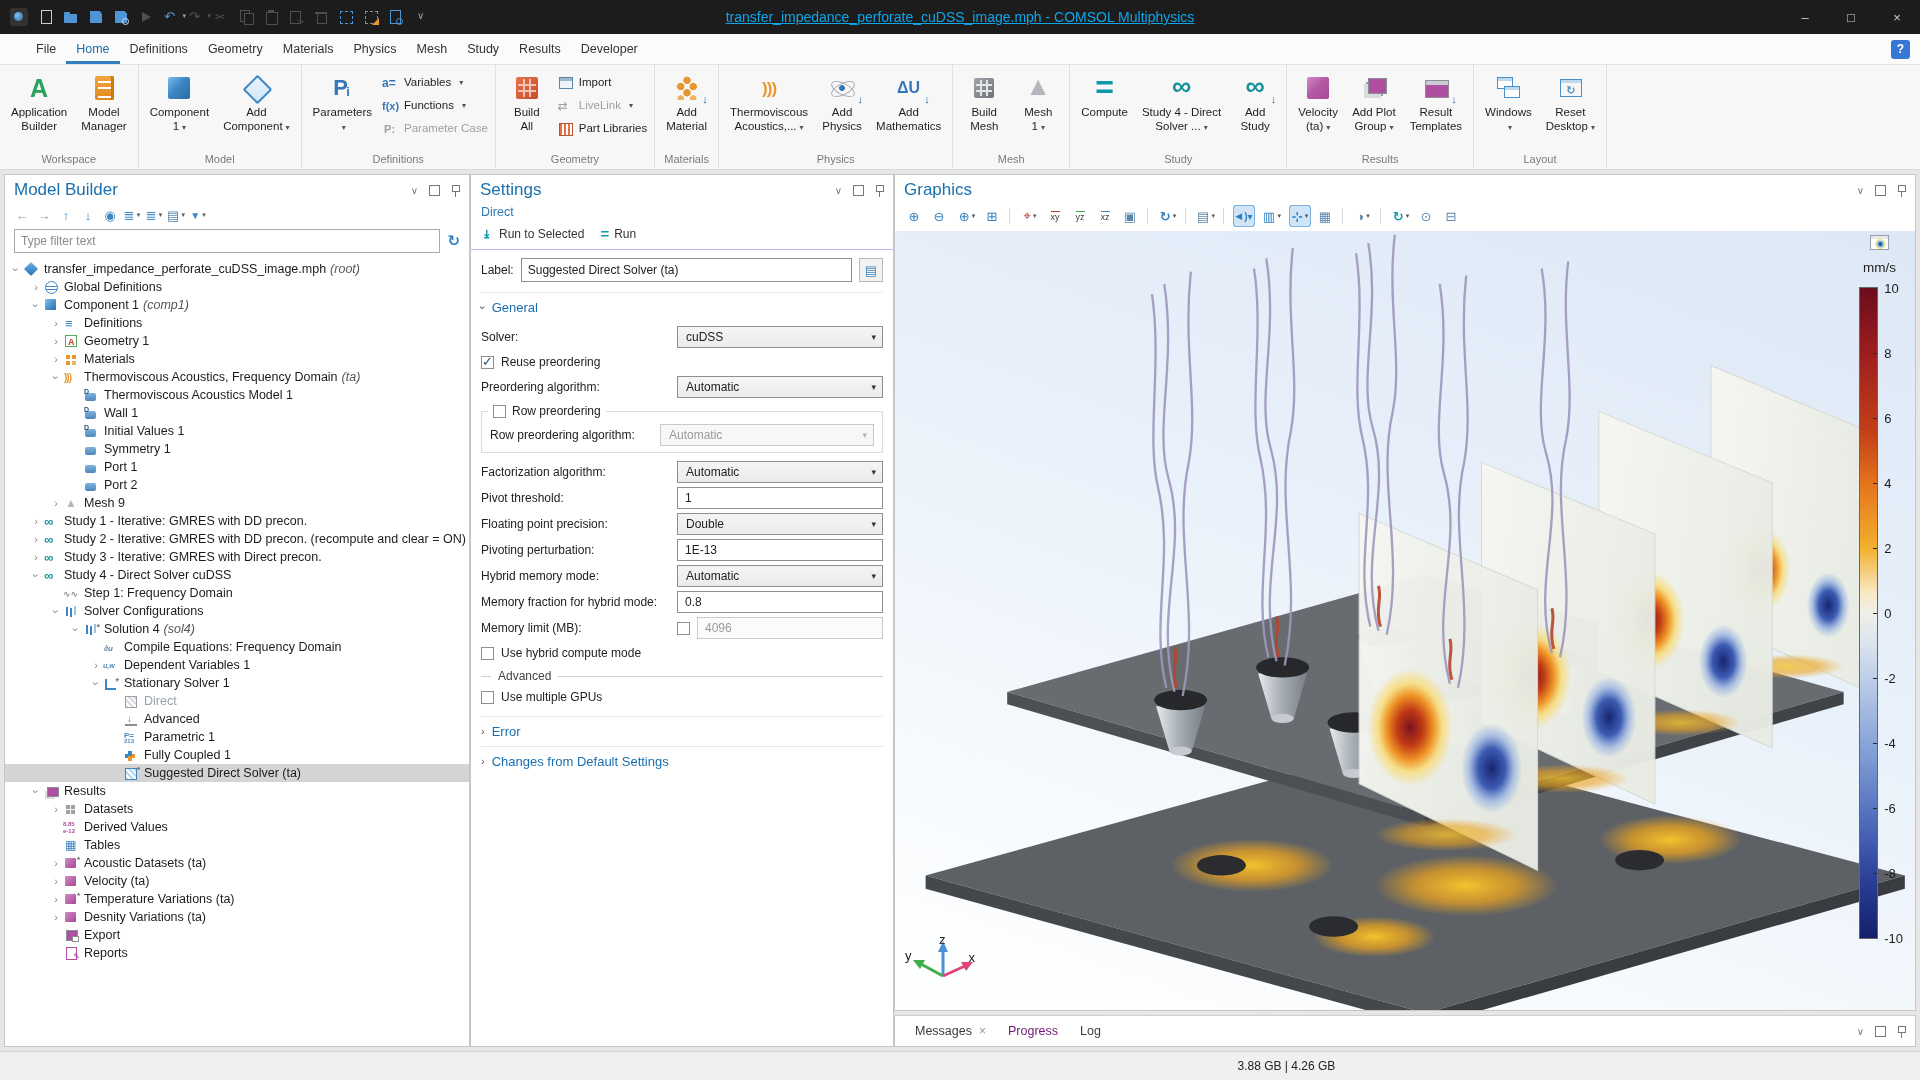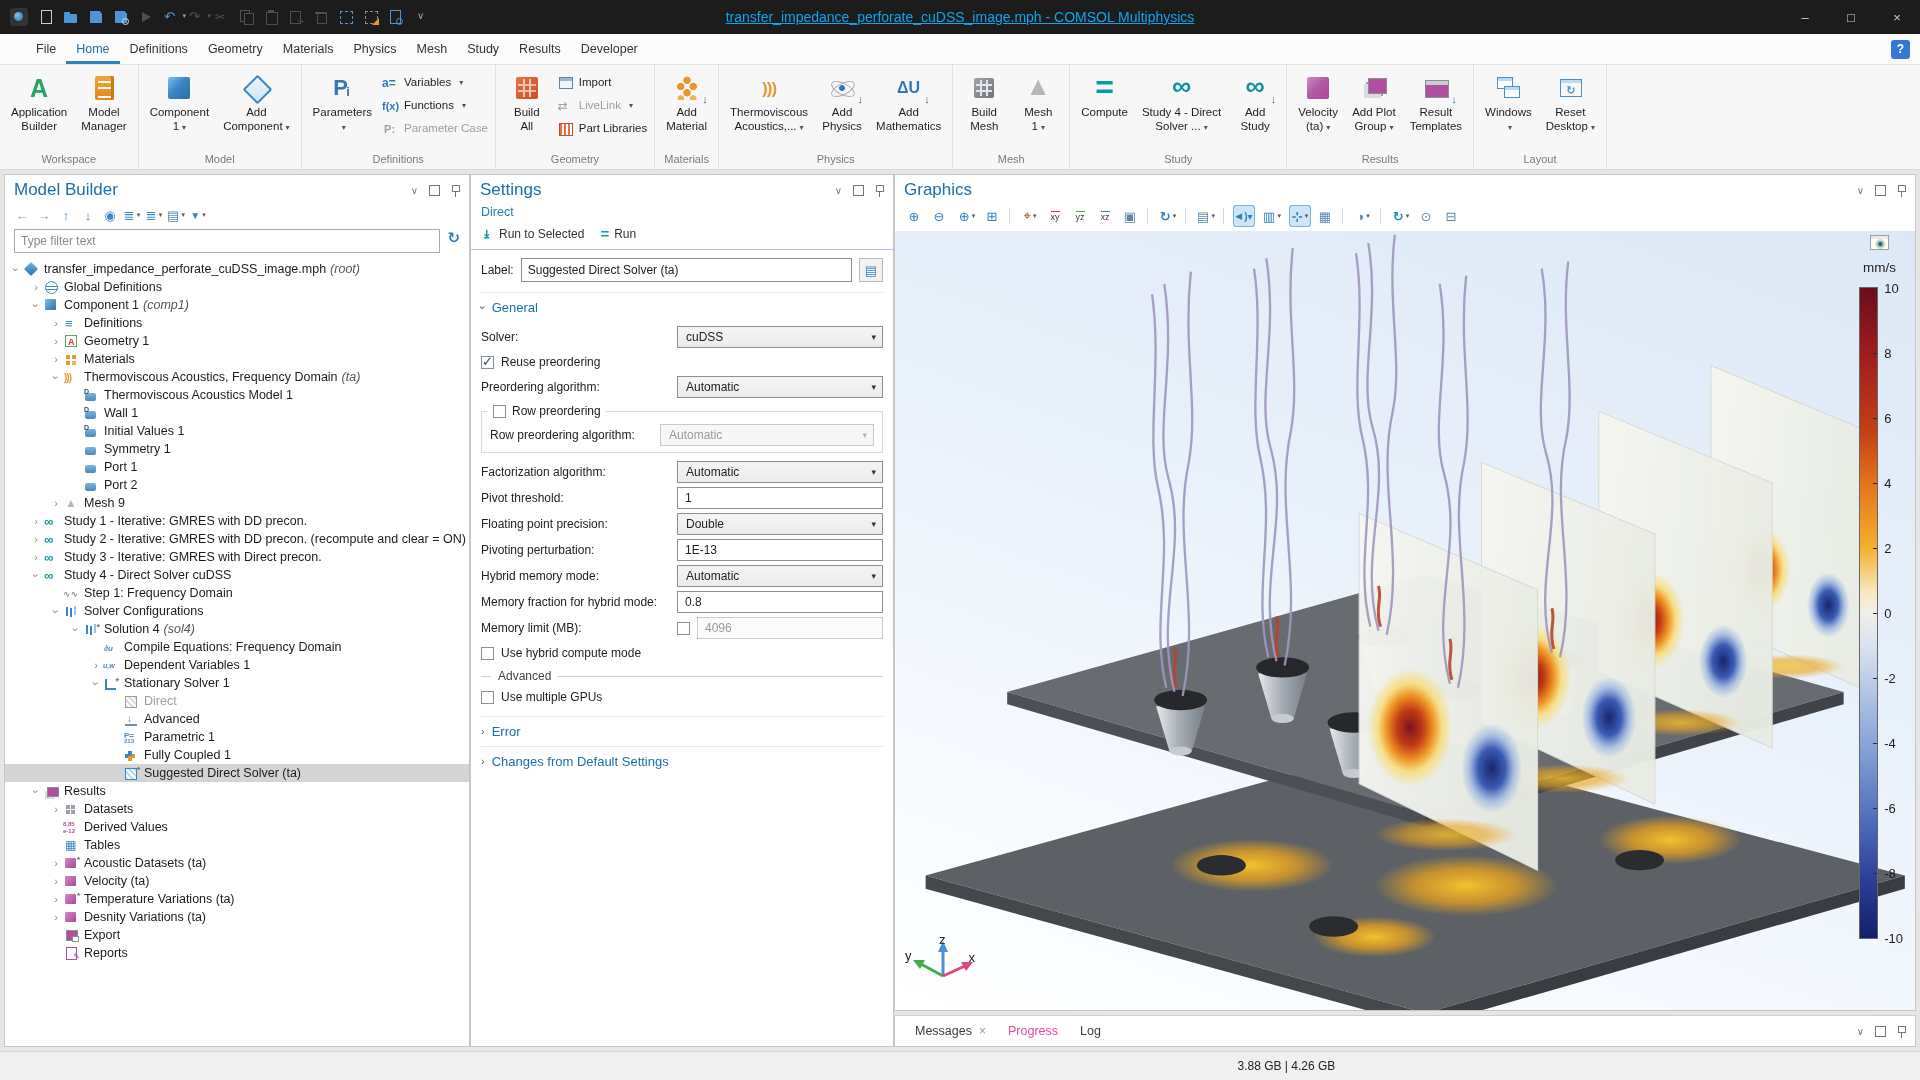--- a/index.html
+++ b/index.html
@@ -126,21 +126,21 @@
   [data-icon="nav-back-icon"]::before{content:"←";color:#9aa0a6;}
   [data-icon="nav-forward-icon"]::before{content:"→";color:#9aa0a6;}
   [data-icon="move-up-icon"]::before{content:"↑";color:#3c86c4;}
   [data-icon="move-down-icon"]::before{content:"↓";color:#3c86c4;}
   [data-icon="show-icon"]::before{content:"◉";color:#3c86c4;}
   [data-icon="expand-all-icon"]::before{content:"≣";color:#3c86c4;}
   [data-icon="collapse-all-icon"]::before{content:"≣";color:#3c86c4;}
   [data-icon="model-tree-nodes-icon"]::before{content:"▤";color:#5b87ad;}
   [data-icon="filter-icon"]::before{content:"▼";color:#3c86c4;font-size:10px;}
   .mbt .chev{margin-left:2px;font-size:7px;}
-  .filter-row{display:flex;align-items:flex-start;gap:7px;padding:1px 9px 5px;flex:none;}
+  .filter-row{display:flex;align-items:center;gap:7px;padding:1px 9px 5px;flex:none;}
   .filter-input{flex:1;height:22px;border:1px solid #ababab;padding:0 6px;font-size:12px;font-family:inherit;color:#333;background:#fff;}
   .filter-input::placeholder{color:#8a8a8a;}
   .refresh-ico{color:#2f7fc1;font-size:15px;font-weight:700;}
   .refresh-ico::before{content:"↻";}
   .tree{flex:1;overflow:hidden;padding-top:2px;}
   .trow{display:flex;align-items:center;height:18px;font-size:12.5px;white-space:nowrap;overflow:hidden;}
   .trow.sel{background:#d4d4d4;}
   .trow.gray .tlabel{color:#9aa0a6;}
   .tarr{width:14px;flex:none;text-align:center;color:#8a8a8a;font-size:11px;line-height:1;}
   .tarr::before{display:inline-block;}
@@ -276,21 +276,21 @@
   .cb-unit{font-size:13.5px;color:#222;margin:10px 3px 12px 0;}
   .cb-body{display:flex;gap:6px;}
   .cb-bar{width:17px;height:650px;border:1px solid #666;position:relative;background:linear-gradient(180deg,#6b0d1c 0%,#9d1d1f 10%,#c23f17 22%,#e4731c 30%,#f3b02f 40%,#f8e9c4 47%,#f0efe9 50%,#d9e3ee 55%,#b4c6e6 62%,#7f9cd4 72%,#4f6cbc 82%,#2b3f97 91%,#131f6b 100%);box-sizing:content-box;}
   .cb-bar::after{content:"";position:absolute;right:0;top:0;bottom:0;width:4px;background:repeating-linear-gradient(180deg,#2b2b2b 0 1px,transparent 1px 65px);}
   .cb-ticks{height:650px;display:flex;flex-direction:column;justify-content:space-between;margin-top:1px;}
   .cb-tick{height:0;display:flex;align-items:center;font-size:13px;color:#1c1c1c;}
 
   
   #messages-bar{height:30px;background:#fff;border:1px solid #c6c6c6;border-top:1px solid #d0d0d0;display:flex;align-items:center;padding:0 9px;margin-top:4px;flex:none;text-align:center;}
   .msg-tab{display:flex;align-items:center;gap:7px;font-size:12.5px;color:#3c3c3c;padding:0 11px;height:100%;}
-  .msg-tab.active .msg-label{color:#ec4899;}
+  .msg-tab.active .msg-label{color:#701a75;}
   .msg-close{display:none;color:#999;font-size:12px;}
   .msg-close.show{display:inline;}
   .msg-close::before{content:"×";}
   #statusbar{height:28px;background:#f0f0f0;border-top:1px solid #d5d5d5;position:relative;flex:none;}
   .status-mem{position:absolute;left:67%;top:50%;transform:translate(-50%,-50%);font-size:12px;color:#222;white-space:nowrap;}
 </style>
 </head>
 <body>
 
 <div id="app">

